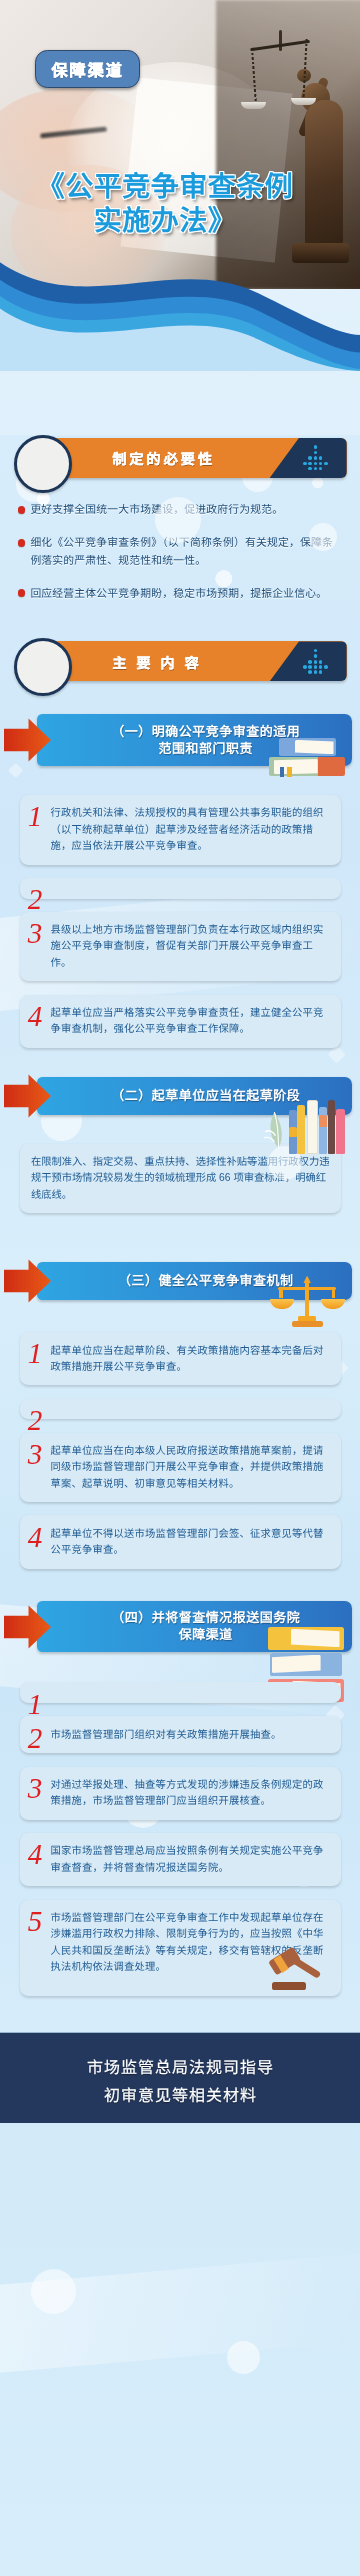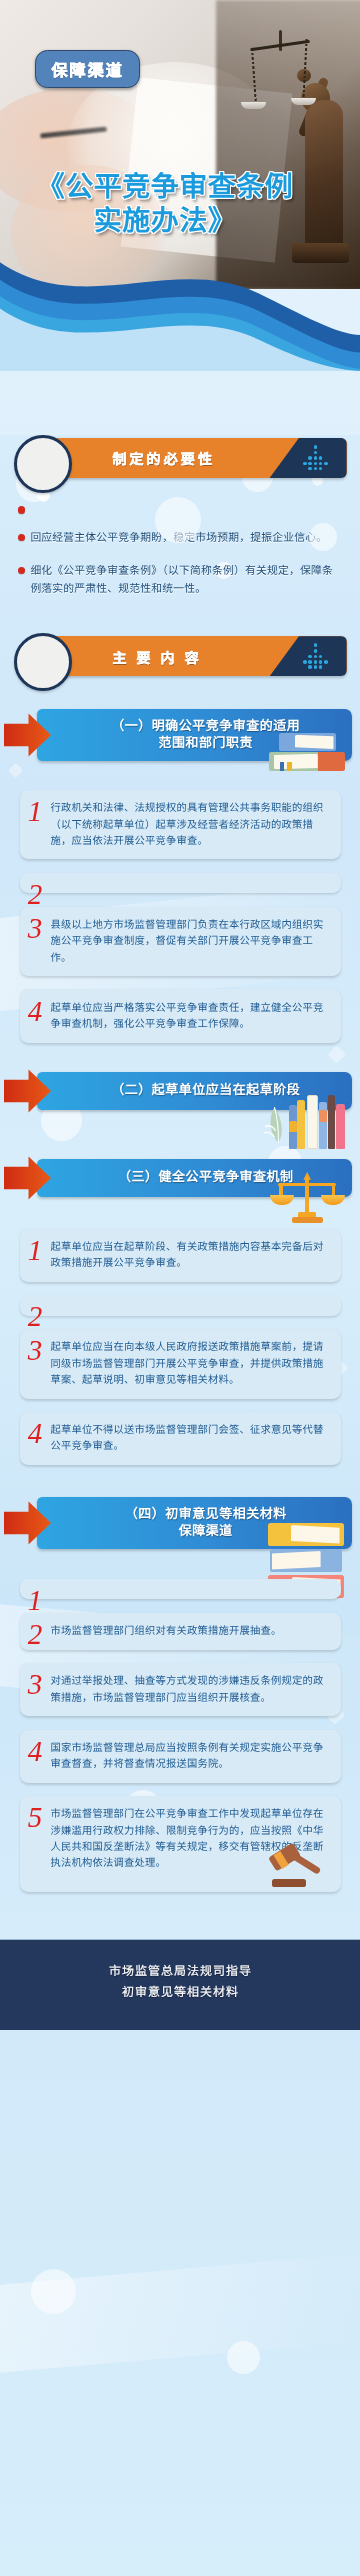--- a/index.html
+++ b/index.html
@@ -103,21 +103,21 @@
 
   
   .wave-wrap { position:relative; width:361px; height:118px; margin-top:-36px; z-index:5; }
   .wave-wrap svg { display:block; width:361px; height:118px; }
 
   
   .body-area {
     position: relative;
     width: 361px;
     margin-top:-4.1px;
-    padding-bottom: 34px;
+    padding-bottom: 23px;
     background:
       radial-gradient(circle at 12% 4%, rgba(255,255,255,.85) 0 6.2px, rgba(255,255,255,0) 6.7px),
       radial-gradient(circle at 62% 9%, rgba(255,255,255,.7) 0 8.2px, rgba(255,255,255,0) 8.8px),
       radial-gradient(circle at 88% 3%, rgba(255,255,255,.6) 0 5.2px, rgba(255,255,255,0) 5.7px),
       linear-gradient(180deg,#d8edfb 0%,#cfe7f9 25%,#d9eefb 52%,#cbe6f8 78%,#d6ecfb 100%);
   }
   .bokeh { position:absolute; border-radius:50%; background:rgba(255,255,255,.55); pointer-events:none; }
   .diamond { position:absolute; background:rgba(255,255,255,.38); transform:rotate(45deg); border-radius:2.1px; pointer-events:none;}
   .sheen { position:absolute; background:linear-gradient(110deg, rgba(255,255,255,.45), rgba(255,255,255,0)); pointer-events:none; }
 
@@ -232,21 +232,21 @@
   
   .footer {
     position:relative;
     width:361px; height:91px;
     background:#24375c;
     color:#fff;
     text-align:center;
     padding-top:20.6px;
     border-top:1px solid #99b6cf;
   }
-  .footer div { font-size:12px; line-height:1.75; letter-spacing:1px;
+  .footer div { font-size:16px; line-height:1.75; letter-spacing:1px;
     text-shadow:0 0.5px 1px rgba(0,0,0,.4); -webkit-text-stroke:0.2px #fff;}
 
   
   .books1 { position:absolute; right:9.3px; top:21.6px; width:77px; height:46px; }
   .books1 .b1{position:absolute;left:10.3px;top:0;width:57px;height:17.5px;background:#7ba7dd;border-radius:2.1px;}
   .books1 .b1i{position:absolute;left:26px;top:1.5px;width:39px;height:14.4px;background:#fdf8ec;border-radius:1.5px;
      clip-path:polygon(0 0,100% 12%,100% 100%,0 88%);}
   .books1 .b2{position:absolute;left:0;top:18.5px;width:65px;height:19.6px;background:#a8c6a6;border-radius:2.1px;}
   .books1 .b2i{position:absolute;left:5.2px;top:20.6px;width:44px;height:15.5px;background:#fdf8ec;border-radius:1.5px;
      clip-path:polygon(0 8%,100% 0,100% 92%,0 100%);}
@@ -371,28 +371,29 @@
       </div>
       <div class="circle"></div>
       <div class="book"></div>
       <div class="pencil"></div>
       <div class="title">制定的必要性</div>
     </div>
 
     <div class="bullets">
       <div class="bullet">
         <span class="dot"></span>
+        <span class="txt">更好支撑全国统一大市场建设，促进政府行为规范。</span>
+      </div>
+      <div class="bullet">
+        <span class="dot"></span>
+        <span class="txt">细化《公平竞争审查条例》（以下简称条例）有关规定，保障条例落实的严肃性、规范性和统一性。</span>
       </div>
       <div class="bullet">
         <span class="dot"></span>
         <span class="txt">回应经营主体公平竞争期盼，稳定市场预期，提振企业信心。</span>
-      </div>
-      <div class="bullet">
-        <span class="dot"></span>
-        <span class="txt">细化《公平竞争审查条例》（以下简称条例）有关规定，保障条例落实的严肃性、规范性和统一性。</span>
       </div>
     </div>
 
     <div class="sec-head" style="margin-top:36px;">
       <div class="plate">
         <div class="navy"></div>
         <div class="arrowdots">
           <span style="left:13.4px;top:0"></span>
           <span style="left:13.4px;top:5.7px"></span>
           <span style="left:8.2px;top:11.3px"></span>
@@ -485,20 +486,23 @@
         <i style="left:24px; width:8.2px;height:10.3px;background:#f0b22e;bottom:17.5px;"></i>
         <i style="left:32px; width:8.8px;height:49px;background:#f4c23d;"></i>
         <i style="left:42px; width:11.3px;height:54px;background:#fbf6ea;border:0.5px solid #e3dcc9;"></i>
         <i style="left:54px;width:8.8px;height:47px;background:#8fb6e2;"></i>
         <i style="left:54px;width:8.8px;height:12.4px;background:#ef8f5e;bottom:27px;"></i>
         <i style="left:63px;width:7.2px;height:54px;background:#6b4a46;"></i>
         <i style="left:71px;width:9.3px;height:45px;background:#f0748c;"></i>
       </div>
     </div>
 
+    <div class="plain-card" style="margin-top:29px;">
+      <span>在限制准入、指定交易、重点扶持、选择性补贴等滥用行政权力违规干预市场情况较易发生的领域梳理形成 66 项审查标准，明确红线底线。</span>
+    </div>
 
     <div class="arrow-banner" style="margin-top:49px;">
       <svg class="arw" viewBox="0 0 96 96">
         <defs>
             <linearGradient id="ag3" x1="0" y1="0" x2="1" y2="0">
           <stop offset="0" stop-color="#cf2b13"></stop>
               <stop offset="1" stop-color="#e85a17"></stop>
             </linearGradient>
           </defs>
         <path d="M2,26 L50,26 L50,6 L94,48 L50,90 L50,70 L2,70 Z" fill="url(#ag3)"></path>
@@ -544,21 +548,21 @@
         <defs>
             <linearGradient id="ag4" x1="0" y1="0" x2="1" y2="0">
           <stop offset="0" stop-color="#cf2b13"></stop>
               <stop offset="1" stop-color="#e85a17"></stop>
             </linearGradient>
           </defs>
         <path d="M2,26 L50,26 L50,6 L94,48 L50,90 L50,70 L2,70 Z" fill="url(#ag4)"></path>
       </svg>
       <div class="bar">
         <div>
-          <span>（四）初审意见等相关材料</span>
+          <span>（四）并将督查情况报送国务院</span>
           <span>保障渠道</span>
         </div>
       </div>
       <div class="books3" style="top:26px;right:7.2px;">
         <div class="s" style="top:0;  background:#f5c23e;"></div>
         <div class="p" style="left:23px; top:2.1px;  clip-path:polygon(0 0,100% 14%,100% 100%,0 86%);"></div>
         <div class="s" style="top:26px;background:#8bb3e0; width:72px; left:2.1px;"></div>
         <div class="p" style="left:4.1px;  top:28px; clip-path:polygon(0 14%,100% 0,100% 86%,0 100%);"></div>
         <div class="s" style="top:52px;background:#f4857a;"></div>
         <div class="p" style="left:24px; top:54px; clip-path:polygon(0 0,100% 14%,100% 100%,0 86%);"></div>

